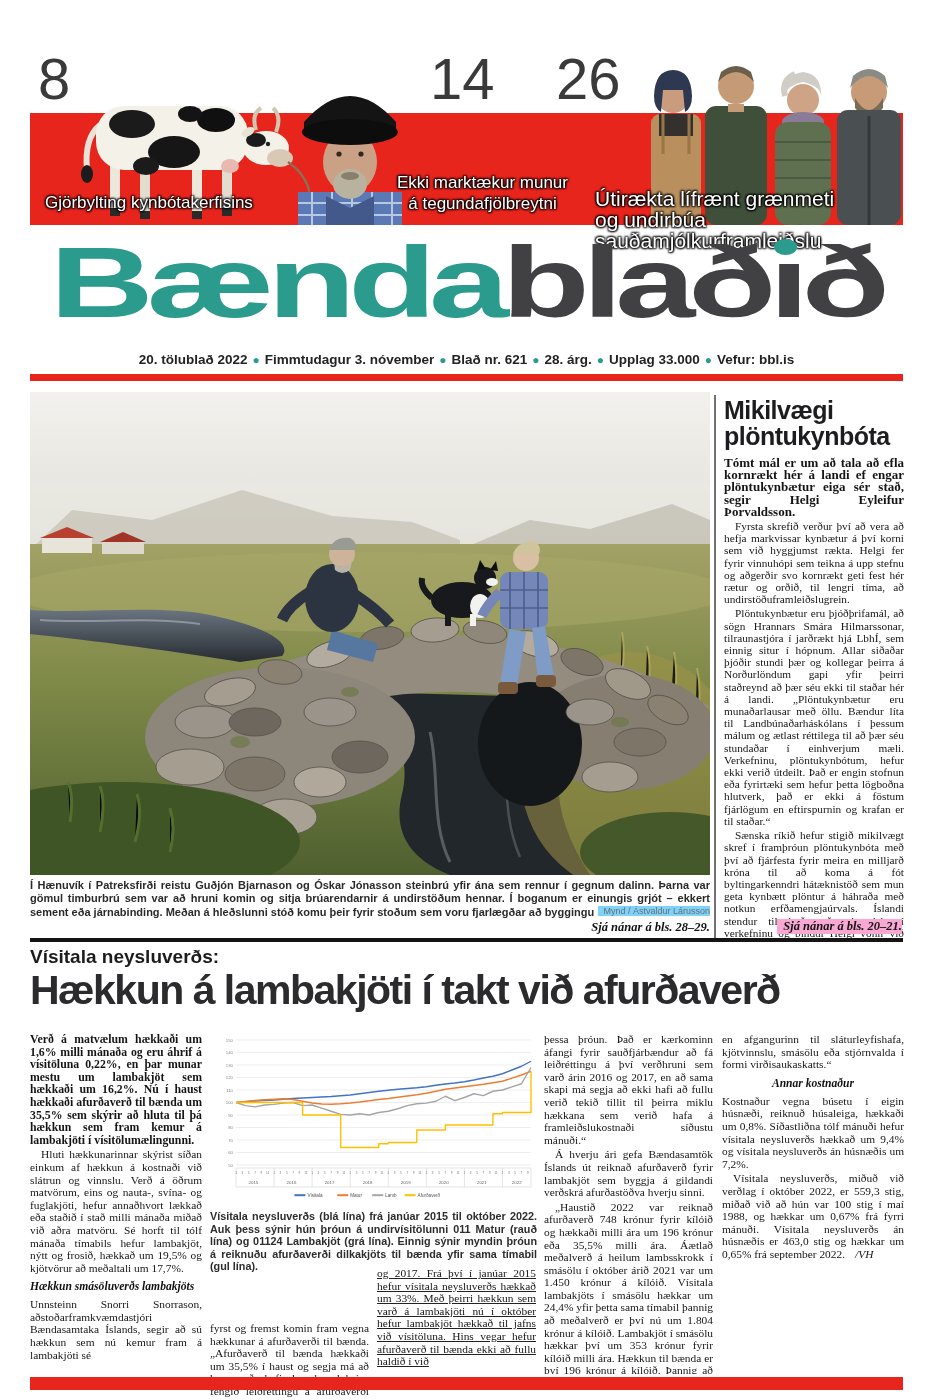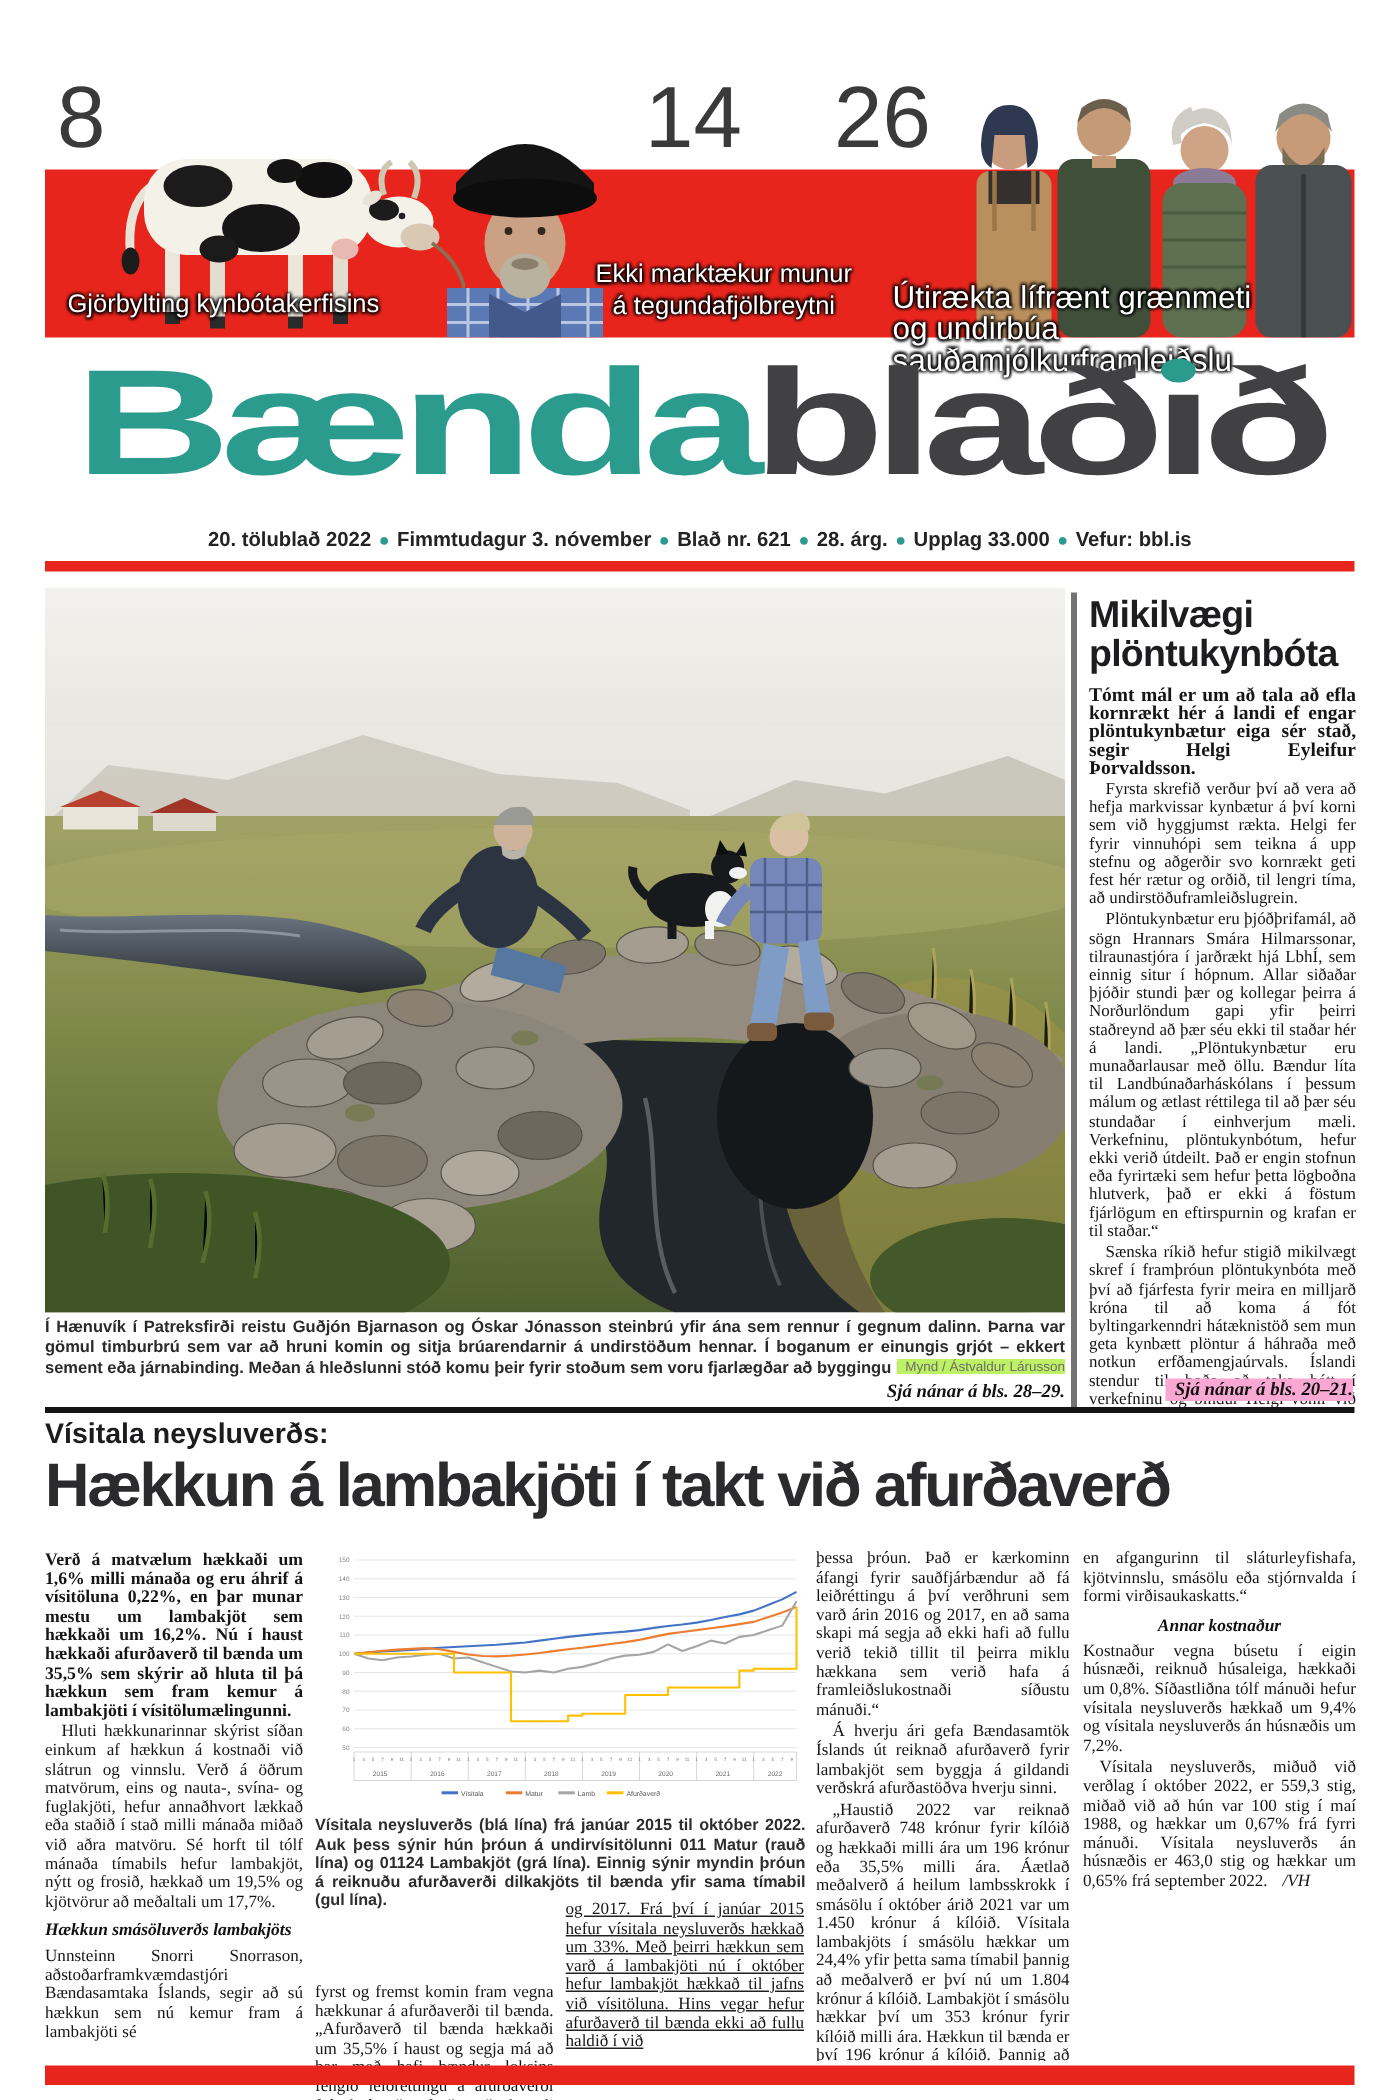--- a/index.html
+++ b/index.html
@@ -26,34 +26,34 @@
              border-radius:50%;background:var(--teal);}
   .dateline{position:absolute;left:30px;top:353px;width:873px;text-align:center;
             font:700 13.5px/1 "Liberation Sans",sans-serif;color:#232323;}
   .dateline .sep{color:var(--teal);padding:0 5px;font-size:12px;}
   .red-rule{position:absolute;left:30px;top:374px;width:873px;height:7px;background:var(--red);}
 
   
   .photo{position:absolute;left:30px;top:392px;width:680px;height:483px;overflow:hidden;background:#dcdbd3;}
 
   
-  .side-col{position:absolute;left:714px;top:395px;width:190px;height:543px;border-left:4px solid #737373;
+  .side-col{position:absolute;left:714px;top:395px;width:190px;height:543px;border-left:2px solid #737373;
             padding-left:8px;box-sizing:border-box;overflow:hidden;}
   .side-title{font:700 25px/26px "Liberation Sans",sans-serif;letter-spacing:-.5px;color:#1d1d1f;margin:2px 0 8px;}
   .side-col p{margin:0 0 2px;font:11.3px/12.2px "Liberation Serif",serif;text-align:justify;color:#151515;}
   .side-col p.lead{font-weight:700;font-size:13px;}
   .ind{text-indent:11px;}
   .see-more{font:italic 700 12.5px "Liberation Serif",serif;color:#111;}
   .side-see{position:absolute;right:2px;bottom:4px;background:#f9a8d4;padding-left:6px;}
 
   
   .caption-wrap{position:absolute;left:30px;top:879px;width:680px;height:58px;}
   .caption-wrap .cap{font:700 11px/13.4px "Liberation Sans",sans-serif;color:#2a2a2a;text-align:justify;margin:0;}
   .credit{position:absolute;right:0;top:27px;font:400 9px/10px "Liberation Sans",sans-serif;color:#6d6d6d;
-          background:#bef264;padding-left:5px;}
+          background:#7dd3fc;padding-left:5px;}
   .cap-see{position:absolute;right:0;top:41px;}
   .black-rule{position:absolute;left:30px;top:938px;width:873px;height:4px;background:#141414;}
 
   
   .kicker{position:absolute;left:30px;top:947px;font:700 19px/1 "Liberation Sans",sans-serif;color:#1c1c1e;}
   .big-headline{position:absolute;left:30px;top:968px;width:873px;white-space:nowrap;
                 font:700 41px/1.1 "Liberation Sans",sans-serif;letter-spacing:-1.5px;color:#2b2b2d;}
   .bcol{position:absolute;overflow:hidden;}
   .bcol p{margin:0 0 2px;font:11.4px/12.6px "Liberation Serif",serif;text-align:justify;color:#151515;}
   .bcol p.lead{font-weight:700;font-size:11.8px;}

